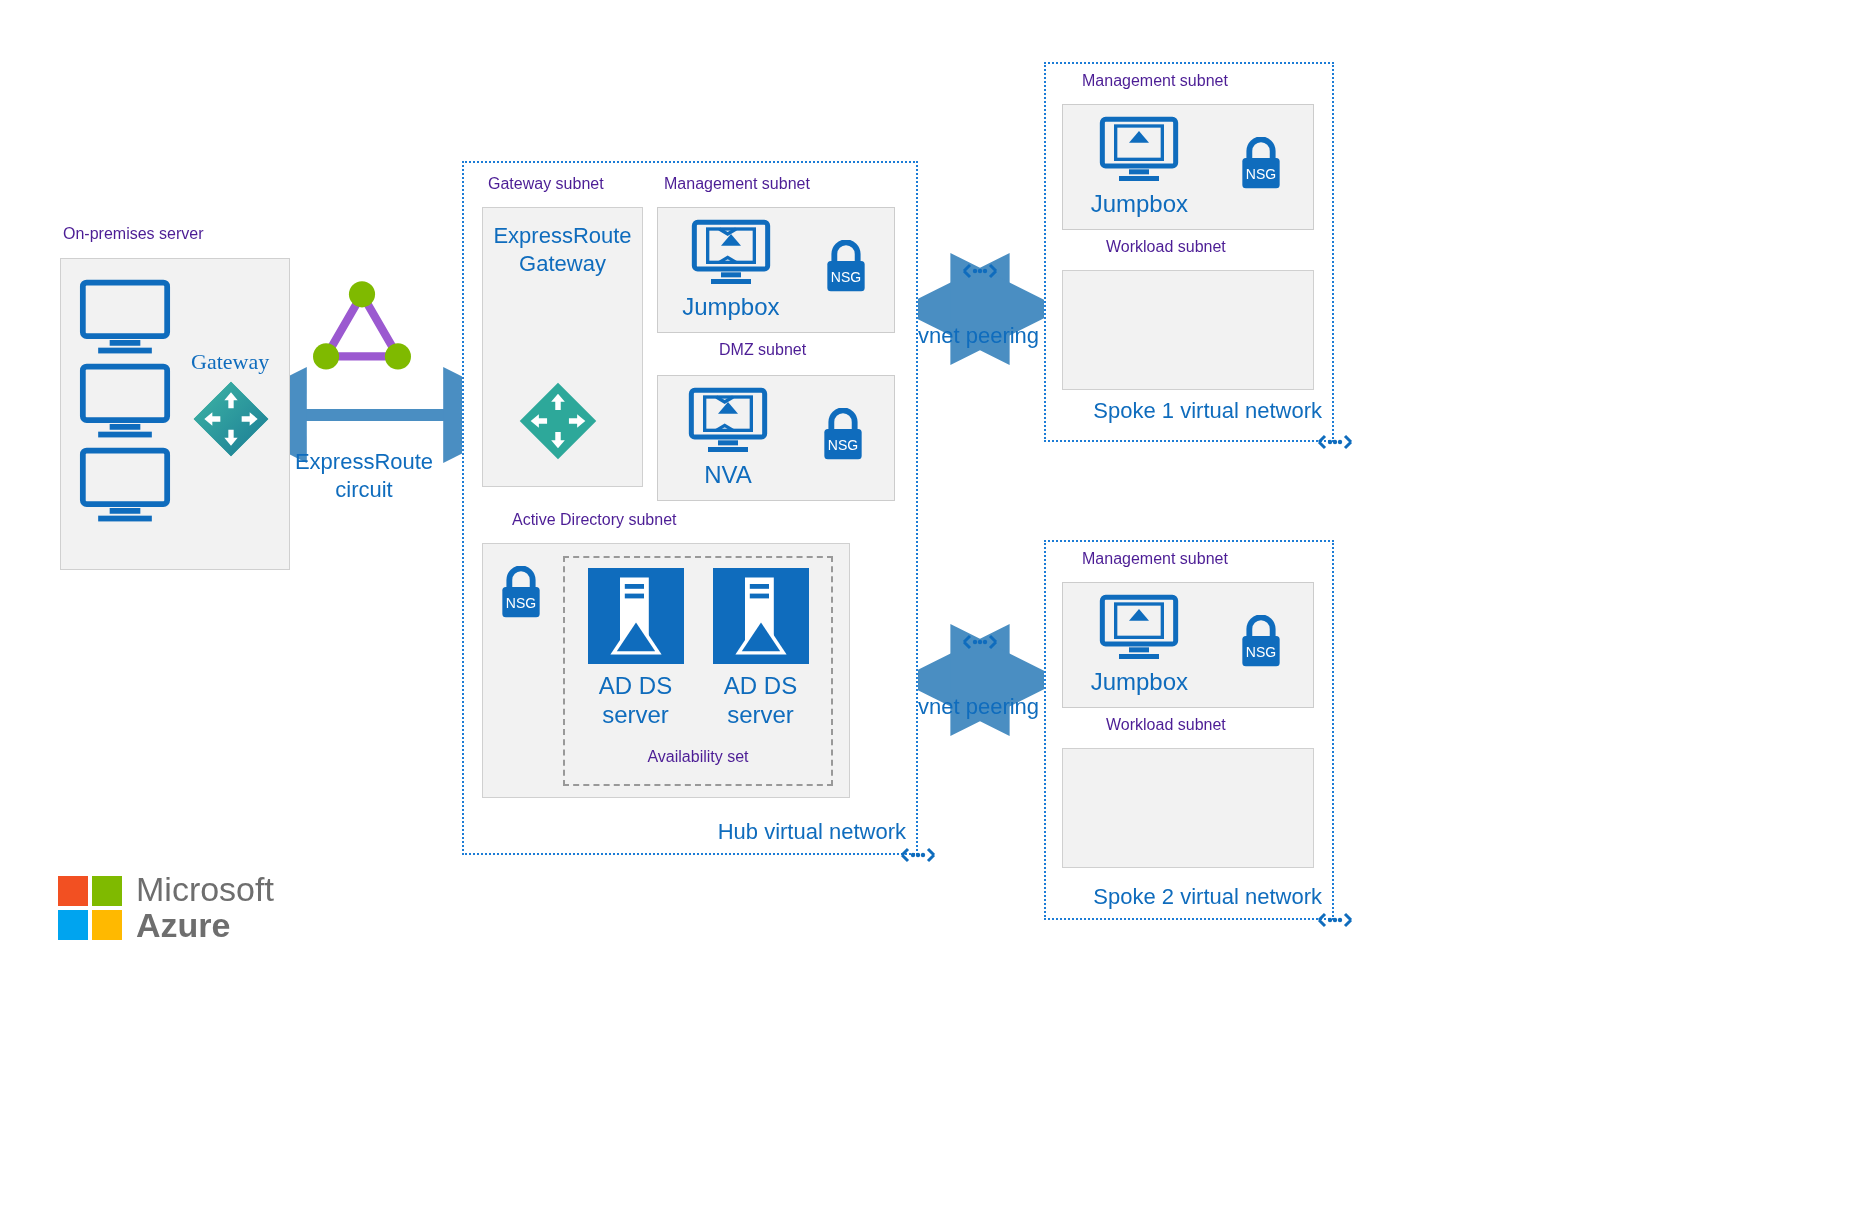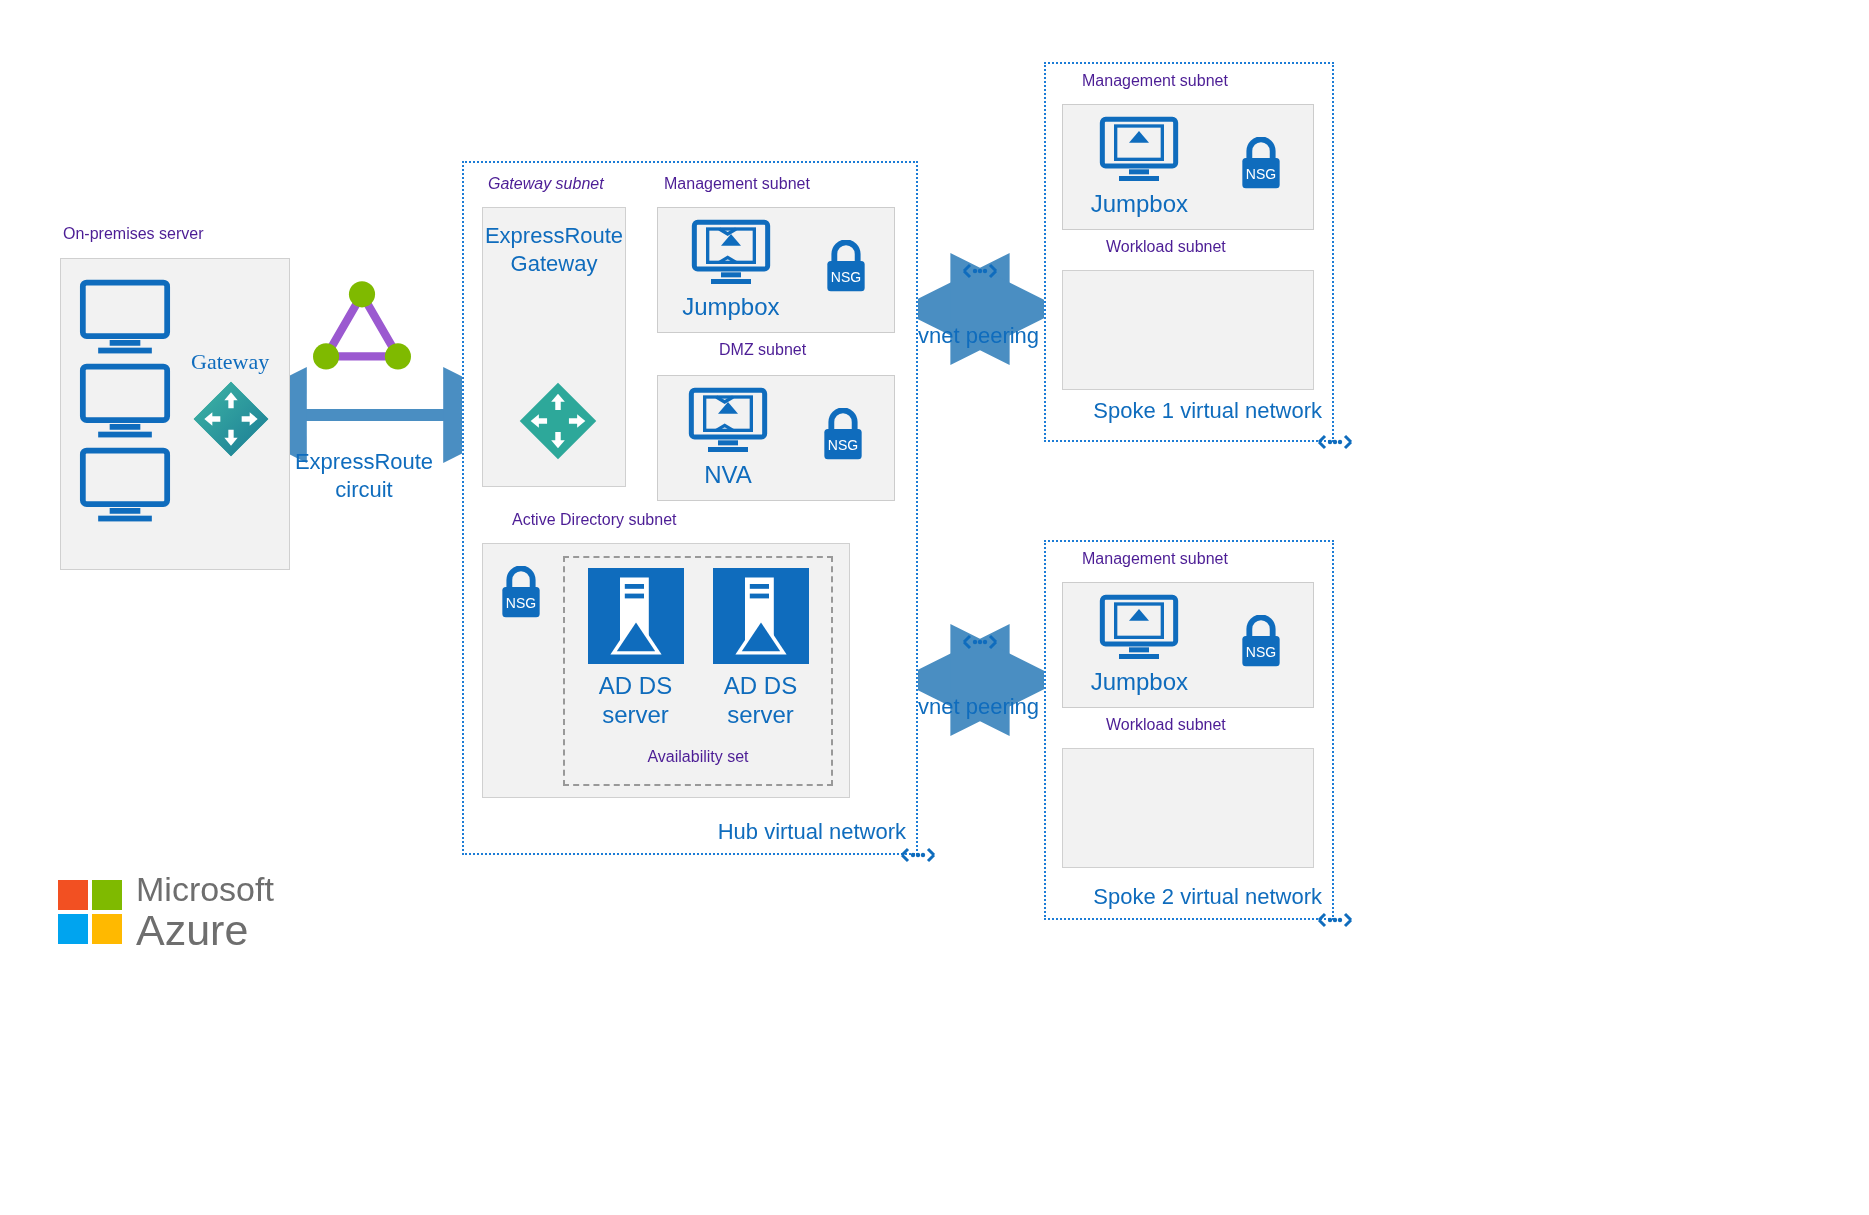--- a/index.html
+++ b/index.html
@@ -74,22 +74,22 @@
   <circle cx="30" cy="8" r="8" fill="#7fba00"></circle>
   <circle cx="52" cy="46" r="8" fill="#7fba00"></circle>
   <circle cx="8" cy="46" r="8" fill="#7fba00"></circle>
 </svg>
 <div class="abs title-blue" style="left:284px;top:448px;width:160px;text-align:center;line-height:1.25;">
   <span>ExpressRoute circuit</span>
 </div>
 
 <div class="abs box-dotted" style="left:462px;top:161px;width:456px;height:694px;">
 
-  <div class="abs title" style="left:24px;top:12px;font-style:italic;">Gateway subnet</div>
-  <div class="abs box-gray" style="left:18px;top:44px;width:144px;height:280px;text-align:center;">
+  <div class="abs title" style="left:24px;top:12px;">Gateway subnet</div>
+  <div class="abs box-gray" style="left:18px;top:44px;width:161px;height:280px;text-align:center;">
     <div class="title-blue" style="padding-top:14px;line-height:1.25;"><span>ExpressRoute Gateway</span></div>
     <svg class="abs" style="left:34px;top:172px;" width="82" height="82" viewBox="0 0 60 60">
       <polygon points="30,2 58,30 30,58 2,30" fill="#2da89a"></polygon>
       <path d="M30,14 l0,8 M30,46 l0,-8 M14,30 l8,0 M46,30 l-8,0" stroke="#fff" stroke-width="4"></path>
       <path d="M30,10 l-5,6 l10,0 z M30,50 l-5,-6 l10,0 z M10,30 l6,-5 l0,10 z M50,30 l-6,-5 l0,10 z" fill="#fff"></path>
     </svg>
   </div>
 
   <div class="abs title" style="left:200px;top:12px;">Management subnet</div>
   <div class="abs subnet-inner" style="left:193px;top:44px;width:238px;height:126px;">
@@ -262,15 +262,15 @@
 
 <div class="abs" style="left:58px;top:872px;display:flex;align-items:center;gap:14px;">
   <div style="display:grid;grid-template-columns:30px 30px;grid-template-rows:30px 30px;gap:4px;">
     <span class="logo-sq" style="background:#f25022"></span>
     <span class="logo-sq" style="background:#7fba00"></span>
     <span class="logo-sq" style="background:#00a4ef"></span>
     <span class="logo-sq" style="background:#ffb900"></span>
   </div>
   <div style="color:#6e6e6e;line-height:1.05;">
     <div style="font-size:34px;font-weight:400;">Microsoft</div>
-    <div style="font-size:43px;font-weight:400;">Azure</div>
+    <div style="font-size:34px;font-weight:700;">Azure</div>
   </div>
 </div>
 
 </body></html>

